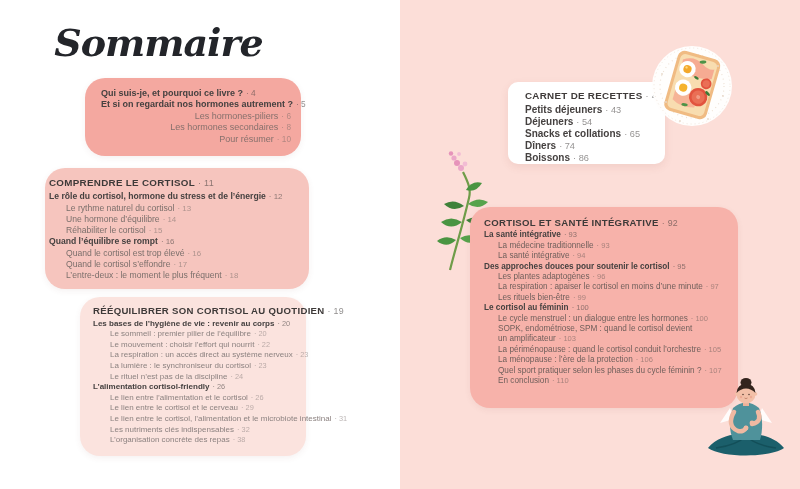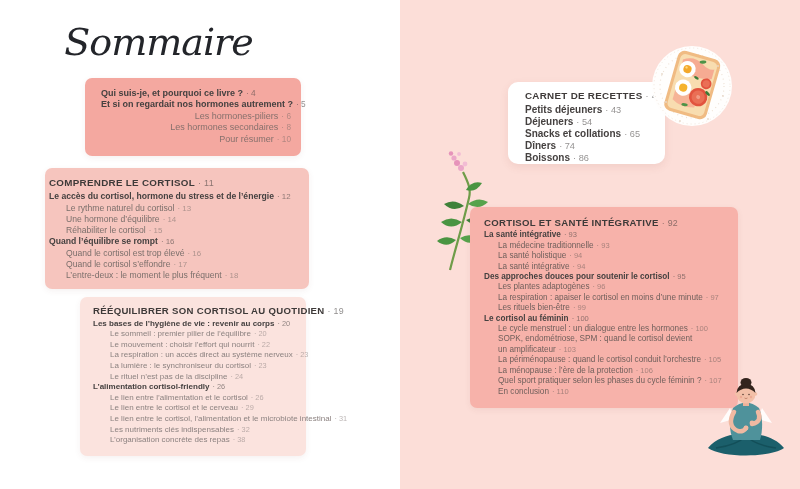--- a/index.html
+++ b/index.html
@@ -10,26 +10,26 @@
   }
   .spread{position:absolute;inset:0;}
   .page{position:absolute;top:0;bottom:0;}
   .page-left{left:0;width:400px;background:#ffffff;}
   .page-right{left:400px;width:400px;background:#fcded8;}
 
   .title{
     position:absolute;left:0;top:20px;width:317px;margin:0;
     text-align:center;
     font-family:"DejaVu Serif", serif;
-    font-style:italic;font-weight:normal;
+    font-style:italic;font-weight:bold;
     font-size:38px;letter-spacing:-1px;
     color:#23252a;
   }
 
-  .box{position:absolute;border-radius:7px;box-sizing:border-box;
+  .box{position:absolute;border-radius:20px;box-sizing:border-box;
        box-shadow:0 2px 6px rgba(120,60,50,0.07);}
   .row{white-space:nowrap;}
   .row .pg{font-weight:400;font-size:0.92em;opacity:0.58;margin-left:3px;}
   .row.header{font-weight:bold;color:#3e3a39;letter-spacing:0.3px;margin-bottom:2px;}
   .row.bold{font-weight:bold;color:#454140;}
   .row.sub{padding-left:17px;}
   .row.wrap{white-space:normal;max-width:201px;}
 
   
   .box-intro{left:85px;top:78px;width:216px;height:78px;background:#f4a8a0;
@@ -80,21 +80,21 @@
     <div class="row bold"><span class="lbl">Qui suis-je, et pourquoi ce livre ?</span><span class="pg">· 4</span></div>
         <div class="row bold"><span class="lbl">Et si on regardait nos hormones autrement ?</span><span class="pg">· 5</span></div>
         <div class="row sub"><span class="lbl">Les hormones-piliers</span><span class="pg">· 6</span></div>
         <div class="row sub"><span class="lbl">Les hormones secondaires</span><span class="pg">· 8</span></div>
         <div class="row sub"><span class="lbl">Pour résumer</span><span class="pg">· 10</span></div>
       </div>
 
     <div class="box box-comprendre">
 
     <div class="row header"><span class="lbl">COMPRENDRE LE CORTISOL</span><span class="pg">· 11</span></div>
-        <div class="row bold"><span class="lbl">Le accès du cortisol, hormone du stress et de l’énergie</span><span class="pg">· 12</span></div>
+        <div class="row bold"><span class="lbl">Le rôle du cortisol, hormone du stress et de l’énergie</span><span class="pg">· 12</span></div>
         <div class="row sub"><span class="lbl">Le rythme naturel du cortisol</span><span class="pg">· 13</span></div>
         <div class="row sub"><span class="lbl">Une hormone d’équilibre</span><span class="pg">· 14</span></div>
         <div class="row sub"><span class="lbl">Réhabiliter le cortisol</span><span class="pg">· 15</span></div>
         <div class="row bold"><span class="lbl">Quand l’équilibre se rompt</span><span class="pg">· 16</span></div>
         <div class="row sub"><span class="lbl">Quand le cortisol est trop élevé</span><span class="pg">· 16</span></div>
         <div class="row sub"><span class="lbl">Quand le cortisol s’effondre</span><span class="pg">· 17</span></div>
         <div class="row sub"><span class="lbl">L’entre-deux : le moment le plus fréquent</span><span class="pg">· 18</span></div>
       </div>
 
     <div class="box box-reequilibrer">
@@ -180,21 +180,20 @@
         <path d="M38 88 Q 48 82 57 89 Q 47 97 38 88 Z" fill="#57a34c"></path>
         <path d="M34 90 Q 24 84 15 91 Q 25 99 34 90 Z" fill="#4a9441"></path>
       </g>
     </svg>
 
     <div class="box box-integrative">
 
     <div class="row header"><span class="lbl">CORTISOL ET SANTÉ INTÉGRATIVE</span><span class="pg">· 92</span></div>
         <div class="row bold"><span class="lbl">La santé intégrative</span><span class="pg">· 93</span></div>
         <div class="row sub"><span class="lbl">La médecine traditionnelle</span><span class="pg">· 93</span></div>
-        <div class="row sub"><span class="lbl">La santé holistique</span><span class="pg">· 94</span></div>
         <div class="row sub"><span class="lbl">La santé intégrative</span><span class="pg">· 94</span></div>
         <div class="row bold"><span class="lbl">Des approches douces pour soutenir le cortisol</span><span class="pg">· 95</span></div>
         <div class="row sub"><span class="lbl">Les plantes adaptogènes</span><span class="pg">· 96</span></div>
         <div class="row sub"><span class="lbl">La respiration : apaiser le cortisol en moins d’une minute</span><span class="pg">· 97</span></div>
         <div class="row sub"><span class="lbl">Les rituels bien-être</span><span class="pg">· 99</span></div>
         <div class="row bold"><span class="lbl">Le cortisol au féminin</span><span class="pg">· 100</span></div>
         <div class="row sub"><span class="lbl">Le cycle menstruel : un dialogue entre les hormones</span><span class="pg">· 100</span></div>
         <div class="row sub wrap"><span class="lbl">SOPK, endométriose, SPM : quand le cortisol devient un amplificateur</span><span class="pg">· 103</span></div>
         <div class="row sub"><span class="lbl">La périménopause : quand le cortisol conduit l’orchestre</span><span class="pg">· 105</span></div>
         <div class="row sub"><span class="lbl">La ménopause : l’ère de la protection</span><span class="pg">· 106</span></div>

